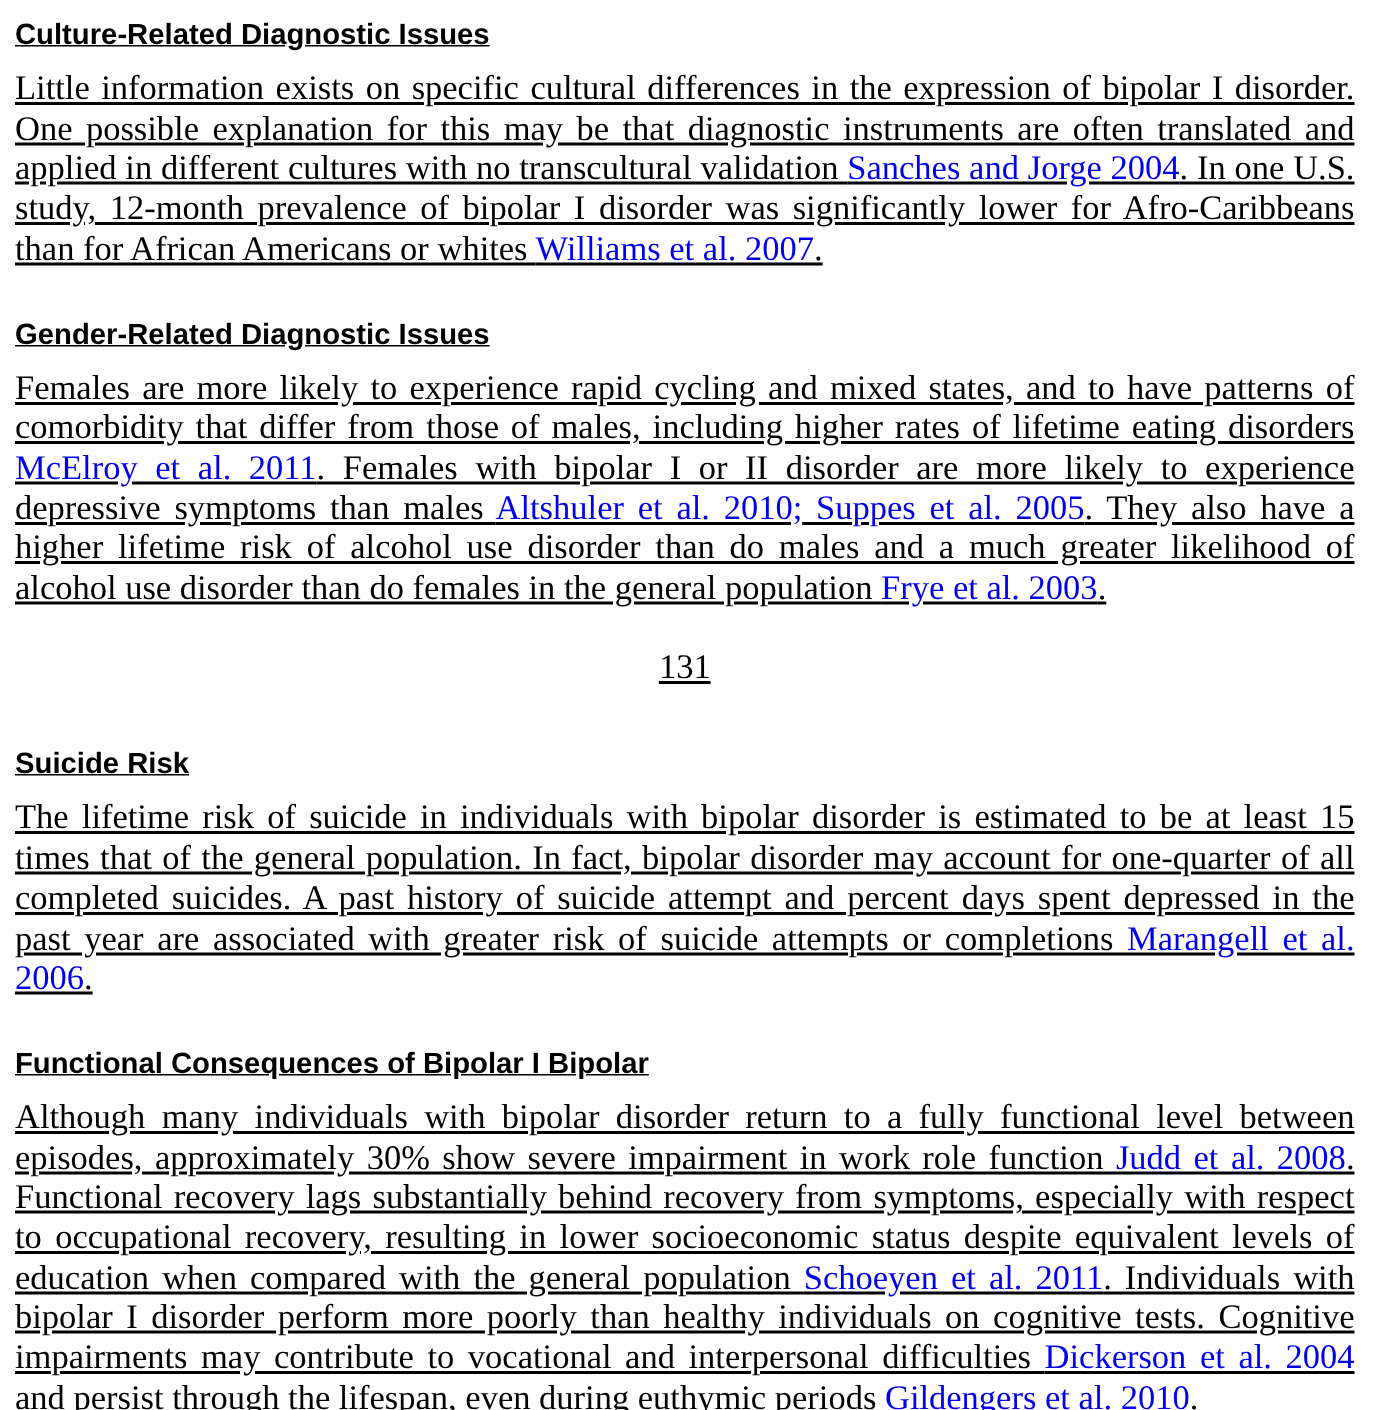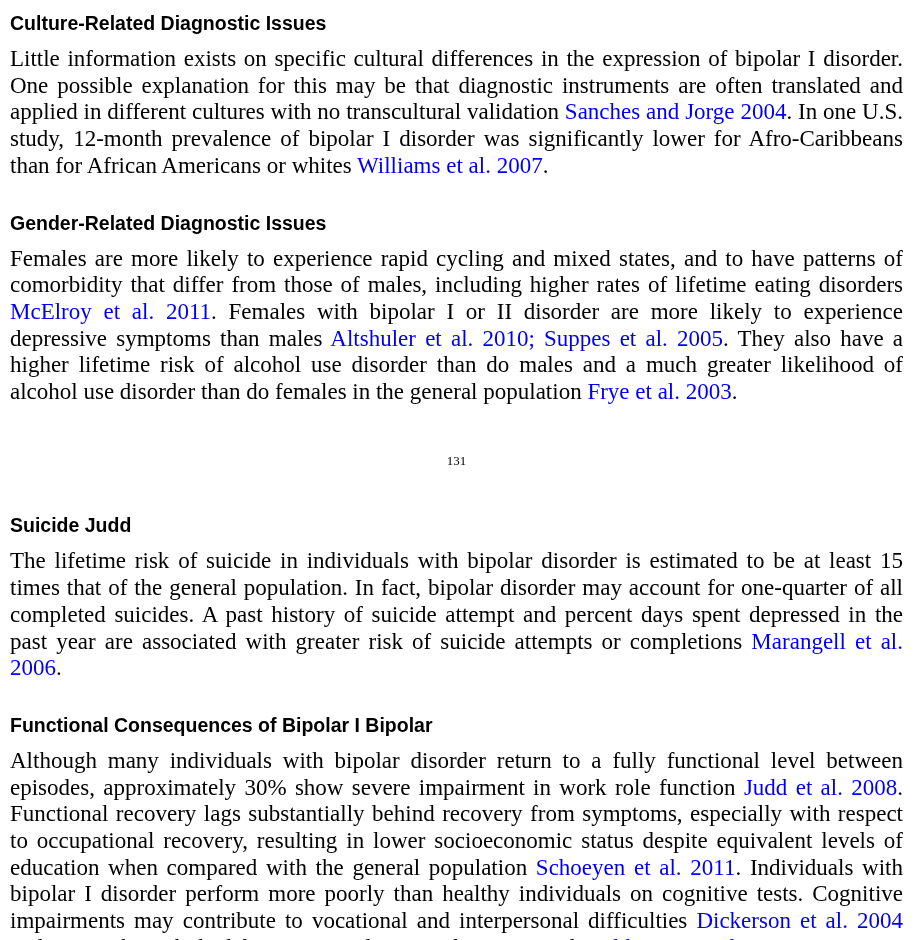--- a/index.html
+++ b/index.html
@@ -8,56 +8,57 @@
   body {
     width: 916px; height: 940px;
     background: var(--paper);
     color: var(--ink);
     font-family: "Liberation Serif", serif;
     overflow: hidden;
   }
   .page {
     width: 916px; height: 940px;
     padding: 10px 13px 20px 10px;
+    text-decoration: underline;
   }
   h2.sec {
     font-family: "Liberation Sans", sans-serif;
     font-weight: 700;
     font-size: 19.5px;
     line-height: 23px;
     margin: 32px 0 0 0;
     color: var(--ink);
   }
   #doc > h2.sec:first-child { margin-top: 2px; }
   p.body {
     font-size: 23px;
     line-height: 26.7px;
     text-align: justify;
     margin: 11px 0 0 0;
   }
   .pagenum {
-    font-size: 13px;
+    font-size: 23px;
     line-height: 26.7px;
     text-align: center;
-    margin: 42px 0 40px 0;
+    margin: 26px 0 40px 0;
   }
   a.cite {
     color: var(--link);
     text-decoration: none;
     cursor: pointer;
   }
 </style>
 </head>
 <body>
 
 <div class="page">
   <div id="doc">
       <h2 class="sec">Culture-Related Diagnostic Issues</h2>
       <p class="body"><span>Little information exists on specific cultural differences in the expression of bipolar I disorder. One possible explanation for this may be that diagnostic instruments are often translated and applied in different cultures with no transcultural validation </span><a class="cite" href="#">Sanches and Jorge 2004</a><span>. In one U.S. study, 12-month prevalence of bipolar I disorder was significantly lower for Afro-Caribbeans than for African Americans or whites </span><a class="cite" href="#">Williams et al. 2007</a><span>.</span></p>
       <h2 class="sec">Gender-Related Diagnostic Issues</h2>
       <p class="body"><span>Females are more likely to experience rapid cycling and mixed states, and to have patterns of comorbidity that differ from those of males, including higher rates of lifetime eating disorders </span><a class="cite" href="#">McElroy et al. 2011</a><span>. Females with bipolar I or II disorder are more likely to experience depressive symptoms than males </span><a class="cite" href="#">Altshuler et al. 2010;</a><span> </span><a class="cite" href="#">Suppes et al. 2005</a><span>. They also have a higher lifetime risk of alcohol use disorder than do males and a much greater likelihood of alcohol use disorder than do females in the general population </span><a class="cite" href="#">Frye et al. 2003</a><span>.</span></p>
       <div class="pagenum">131</div>
-      <h2 class="sec">Suicide Judd</h2>
+      <h2 class="sec">Suicide Risk</h2>
       <p class="body"><span>The lifetime risk of suicide in individuals with bipolar disorder is estimated to be at least 15 times that of the general population. In fact, bipolar disorder may account for one-quarter of all completed suicides. A past history of suicide attempt and percent days spent depressed in the past year are associated with greater risk of suicide attempts or completions </span><a class="cite" href="#">Marangell et al. 2006</a><span>.</span></p>
       <h2 class="sec">Functional Consequences of Bipolar I Bipolar</h2>
       <p class="body"><span>Although many individuals with bipolar disorder return to a fully functional level between episodes, approximately 30% show severe impairment in work role function </span><a class="cite" href="#">Judd et al. 2008</a><span>. Functional recovery lags substantially behind recovery from symptoms, especially with respect to occupational recovery, resulting in lower socioeconomic status despite equivalent levels of education when compared with the general population </span><a class="cite" href="#">Schoeyen et al. 2011</a><span>. Individuals with bipolar I disorder perform more poorly than healthy individuals on cognitive tests. Cognitive impairments may contribute to vocational and interpersonal difficulties </span><a class="cite" href="#">Dickerson et al. 2004</a><span> and persist through the lifespan, even during euthymic periods </span><a class="cite" href="#">Gildengers et al. 2010</a><span>.</span></p>
     </div>
 </div>
 
 </body></html>

